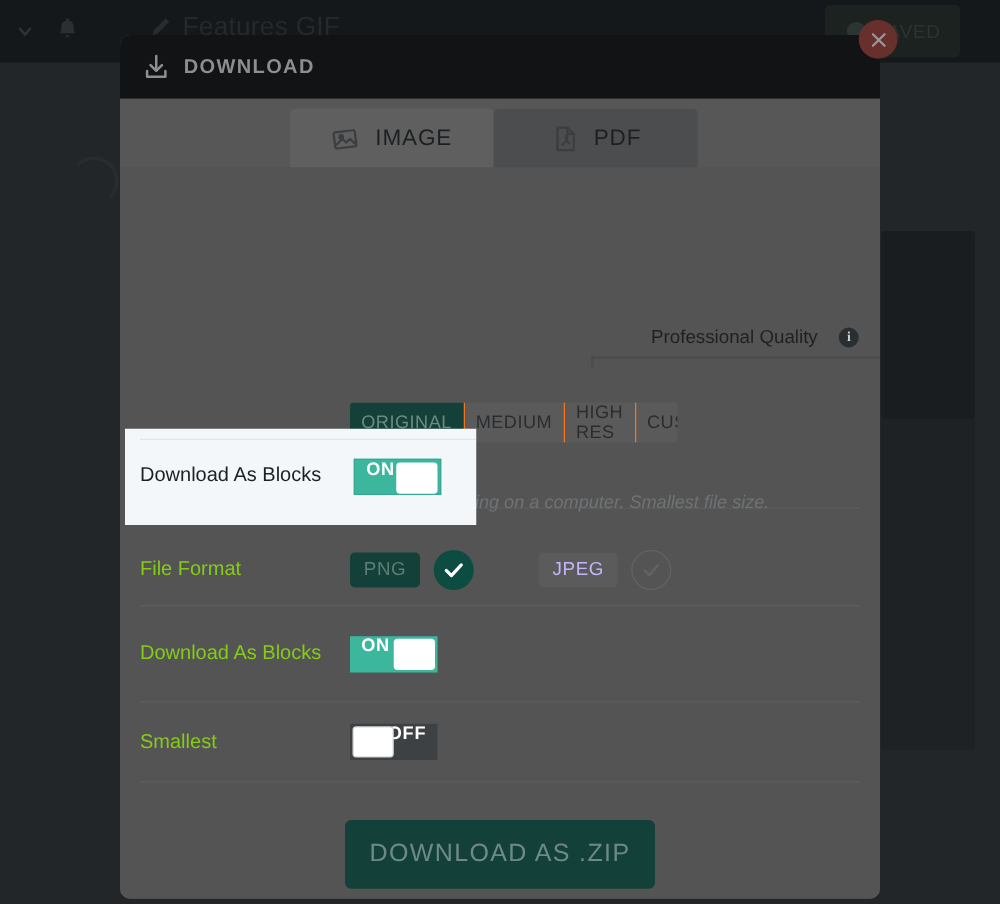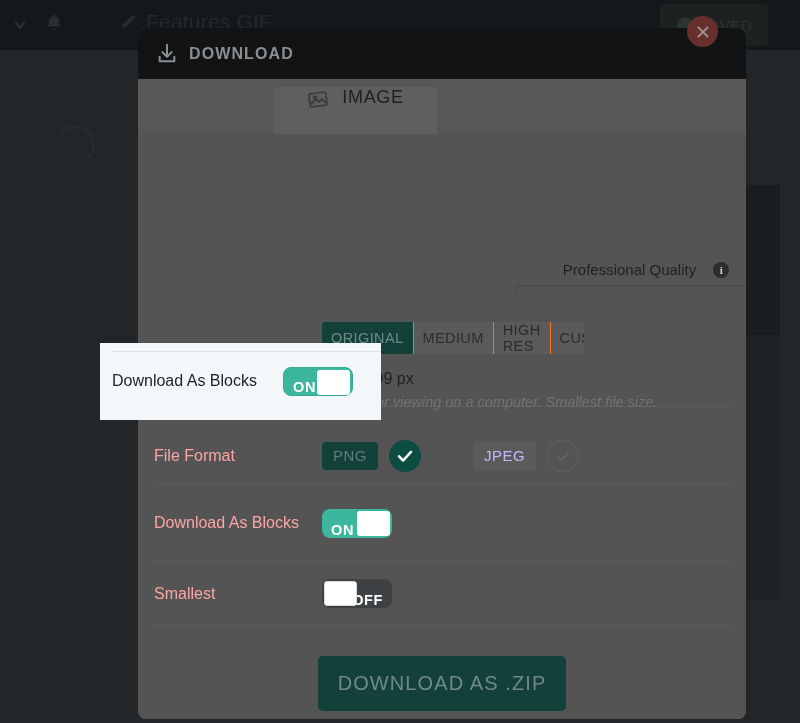--- a/index.html
+++ b/index.html
@@ -61,39 +61,38 @@
     border-bottom-color: transparent; border-left-color: transparent;
   }
 
   
   #modal {
     position: absolute; left: 96px; top: 28px;
     width: 608px; height: 691px;
     border-radius: 8px;
     background: #545454;
     overflow: hidden;
-    margin-left: 42px;
   }
   #modal-header {
     height: 51px; background: #111314;
     display: flex; align-items: center; padding-left: 18px; gap: 11px;
   }
   #download-icon { width: 22px; height: 22px; color: #8b8f91; }
   #modal-title {
     font-size: 16px; color: #8b8f91; letter-spacing: 1.1px; font-weight: 700;
   }
 
   
   #tabstrip {
     height: 55px; background: #575757;
     display: flex; align-items: flex-end; padding: 0 2px;
   }
   .tab {
     height: 47px; flex: 0 0 163px;
-    display: flex; justify-content: center; gap: 11px;
+    display: flex; align-items: center; justify-content: center; gap: 11px;
     border-radius: 4px 4px 0 0;
     font-size: 18px; letter-spacing: .7px; font-weight: 400;
   }
   .tab .t-label { color: #1d2022; }
   .tab.inactive { background: #5f5f5f; }
   .tab.active { background: #4b4d4e; }
   #tab-image { margin-left: 134px; }
   .tab-icon { width: 24px; height: 24px; color: #3b3e40; }
 
   
@@ -120,21 +119,21 @@
     border-top: 0;
     transform: scaleY(-1);
   }
 
   .row {
     position: absolute; left: 16px; width: 576px;
     border-bottom: 1px solid #5d5d5d;
     display: flex; align-items: center;
   }
   .row-label {
-    width: 168px; font-size: 16px; color: #fca5a5; padding-left: 0;
+    width: 168px; font-size: 16px; color: #84cc16; padding-left: 0;
   }
 
   
   #row-size { top: 152px; height: 121px; align-items: flex-start; padding-top: 36px; }
   #row-size .row-label { padding-top: 28px; }
   #size-col { display: flex; flex-direction: column; }
   #seg {
     display: flex; align-items: stretch; height: 32px; border-radius: 3px;
     overflow: hidden; background: #5a5a5a; width: 262px;
   }
@@ -165,22 +164,22 @@
   #check-png { background: #0d4c40; color: #ffffff; }
   #check-jpeg { border: 1.5px solid #616364; color: #616364; }
   .check-glyph { width: 18px; height: 18px; }
 
   
   #row-blocks { top: 351px; height: 77px; }
   
   #row-watermark { top: 428px; height: 64px; }
 
   .toggle {
-    width: 70px; height: 29px; border-radius: 8px;
-    display: flex; align-items: flex-end; position: relative;
+    width: 70px; height: 29px; border-radius: 0;
+    display: flex; align-items: flex-start; position: relative;
   }
   .toggle.on { background: #3cb79e; justify-content: flex-start; }
   .toggle.off { background: #3d4143; justify-content: flex-end; }
   .toggle .t-text {
     font-size: 14.5px; font-weight: 700; color: #ffffff;
     letter-spacing: .6px; padding: 0 9px;
   }
   .toggle.off .t-text { color: #ffffff; }
   .knob {
     position: absolute; top: 2px; width: 33px; height: 25px;
@@ -285,20 +284,30 @@
     <div class="tab inactive" id="tab-image">
       <span class="tab-icon">
         <svg viewBox="0 0 24 24" fill="none" stroke="currentColor" stroke-width="1.8" stroke-linejoin="round" width="24" height="24">
           <rect x="2.5" y="6" width="17" height="13" rx="1.5" transform="rotate(-7 11 12.5)"></rect>
           <circle cx="8" cy="10.5" r="1.4" fill="currentColor"></circle>
           <polyline points="4 17 9 12 12 15 15 12 19 16"></polyline>
         </svg>
       </span>
       <span class="t-label">IMAGE</span>
     </div>
+    <div class="tab active" id="tab-pdf">
+      <span class="tab-icon">
+        <svg viewBox="0 0 24 24" fill="none" stroke="currentColor" stroke-width="1.8" stroke-linejoin="round" width="24" height="24">
+          <path d="M6 3h8l5 5v13H6z"></path>
+          <polyline points="14 3 14 8 19 8"></polyline>
+          <path d="M9 17c3-1.4 4.6-4 5-6.4.2-1.2-1.2-1.5-1.4-.3-.3 2.1 1.2 4.6 3.4 5.5" stroke-width="1.6" fill="none"></path>
+        </svg>
+      </span>
+      <span class="t-label">PDF</span>
+    </div>
   </div>
 
   <div id="modal-body">
 
     <div id="quality-wrap">
       <div id="quality-label">
         <span>Professional Quality</span>
         <span id="info-icon">i</span>
       </div>
       <div id="bracket"></div>

